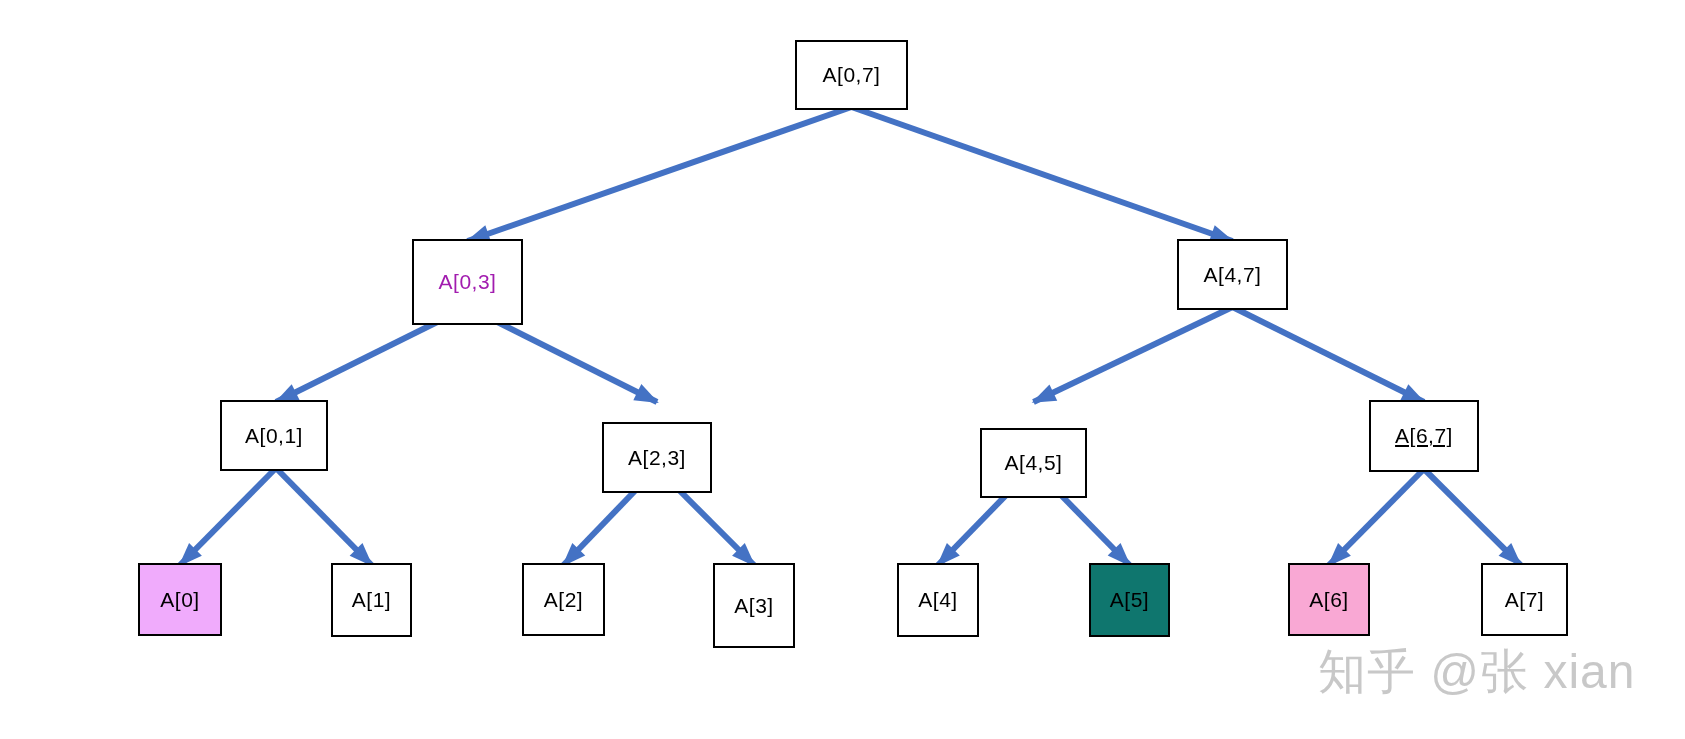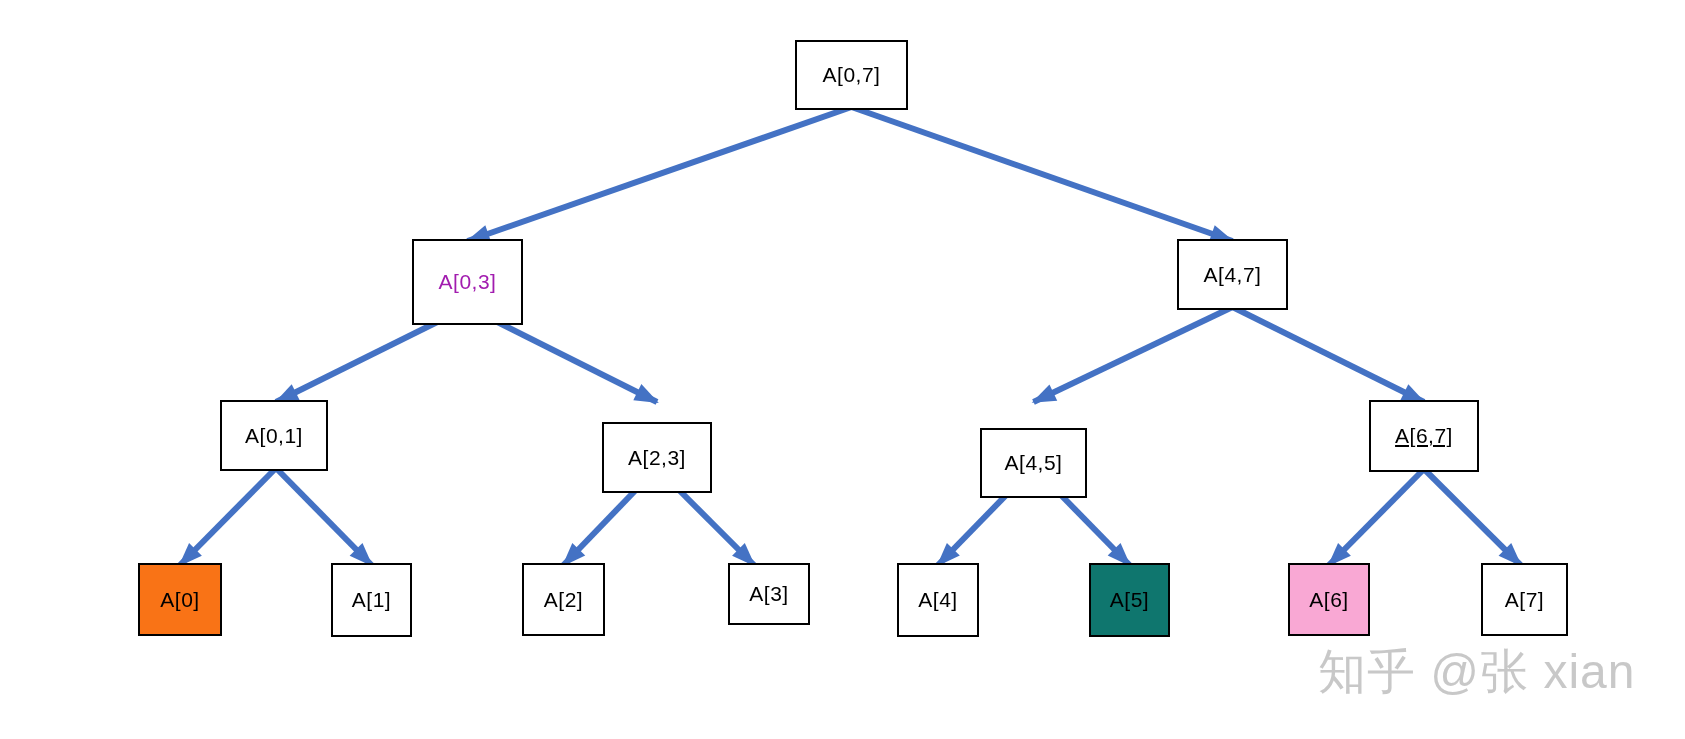--- a/index.html
+++ b/index.html
@@ -75,24 +75,24 @@
   </svg>
 
   <div id="nodes-layer">
       <div class="node" style="left: 795px; top: 40px; width: 113px; height: 70px; background: rgb(255, 255, 255); border-color: rgb(0, 0, 0); color: rgb(0, 0, 0);">A[0,7]</div>
       <div class="node" style="left: 412px; top: 239px; width: 111px; height: 86px; background: rgb(255, 255, 255); border-color: rgb(0, 0, 0); color: #a21caf;">A[0,3]</div>
       <div class="node" style="left: 1177px; top: 239px; width: 111px; height: 71px; background: rgb(255, 255, 255); border-color: rgb(0, 0, 0); color: rgb(0, 0, 0);">A[4,7]</div>
       <div class="node" style="left: 220px; top: 400px; width: 108px; height: 71px; background: rgb(255, 255, 255); border-color: rgb(0, 0, 0); color: rgb(0, 0, 0);">A[0,1]</div>
       <div class="node" style="left: 602px; top: 400px; width: 110px; height: 71px; background: rgb(255, 255, 255); border-color: rgb(0, 0, 0); color: rgb(0, 0, 0); margin-top: 22px;">A[2,3]</div>
       <div class="node" style="left: 980px; top: 400px; width: 107px; height: 70px; background: rgb(255, 255, 255); border-color: rgb(0, 0, 0); color: rgb(0, 0, 0); margin-top: 28px;">A[4,5]</div>
       <div class="node" style="left: 1369px; top: 400px; width: 110px; height: 72px; background: rgb(255, 255, 255); border-color: rgb(0, 0, 0); color: rgb(0, 0, 0); text-decoration: underline;">A[6,7]</div>
-      <div class="node" style="left: 138px; top: 563px; width: 84px; height: 73px; background: #f97316; border-color: rgb(0, 0, 0); color: rgb(0, 0, 0);">A[0]</div>
+      <div class="node" style="left: 138px; top: 563px; width: 84px; height: 73px; background: #f0abfc; border-color: rgb(0, 0, 0); color: rgb(0, 0, 0);">A[0]</div>
       <div class="node" style="left: 331px; top: 563px; width: 81px; height: 74px; background: rgb(255, 255, 255); border-color: rgb(0, 0, 0); color: rgb(0, 0, 0);">A[1]</div>
       <div class="node" style="left: 522px; top: 563px; width: 83px; height: 73px; background: rgb(255, 255, 255); border-color: rgb(0, 0, 0); color: rgb(0, 0, 0);">A[2]</div>
-      <div class="node" style="left: 728px; top: 563px; width: 82px; height: 62px; background: rgb(255, 255, 255); border-color: rgb(0, 0, 0); color: rgb(0, 0, 0);">A[3]</div>
+      <div class="node" style="left: 713px; top: 563px; width: 82px; height: 85px; background: rgb(255, 255, 255); border-color: rgb(0, 0, 0); color: rgb(0, 0, 0);">A[3]</div>
       <div class="node" style="left: 897px; top: 563px; width: 82px; height: 74px; background: rgb(255, 255, 255); border-color: rgb(0, 0, 0); color: rgb(0, 0, 0);">A[4]</div>
       <div class="node" style="left: 1089px; top: 563px; width: 81px; height: 74px; background: #0f766e; border-color: rgb(0, 0, 0); color: rgb(0, 0, 0);">A[5]</div>
       <div class="node" style="left: 1288px; top: 563px; width: 82px; height: 73px; background: #f9a8d4; border-color: rgb(0, 0, 0); color: rgb(0, 0, 0);">A[6]</div>
       <div class="node" style="left: 1481px; top: 563px; width: 87px; height: 73px; background: rgb(255, 255, 255); border-color: rgb(0, 0, 0); color: rgb(0, 0, 0);">A[7]</div>
     </div>
 
   <div class="watermark" style="color: rgb(198, 198, 198);">知乎 @张 xian</div>
 
 </div>
 

